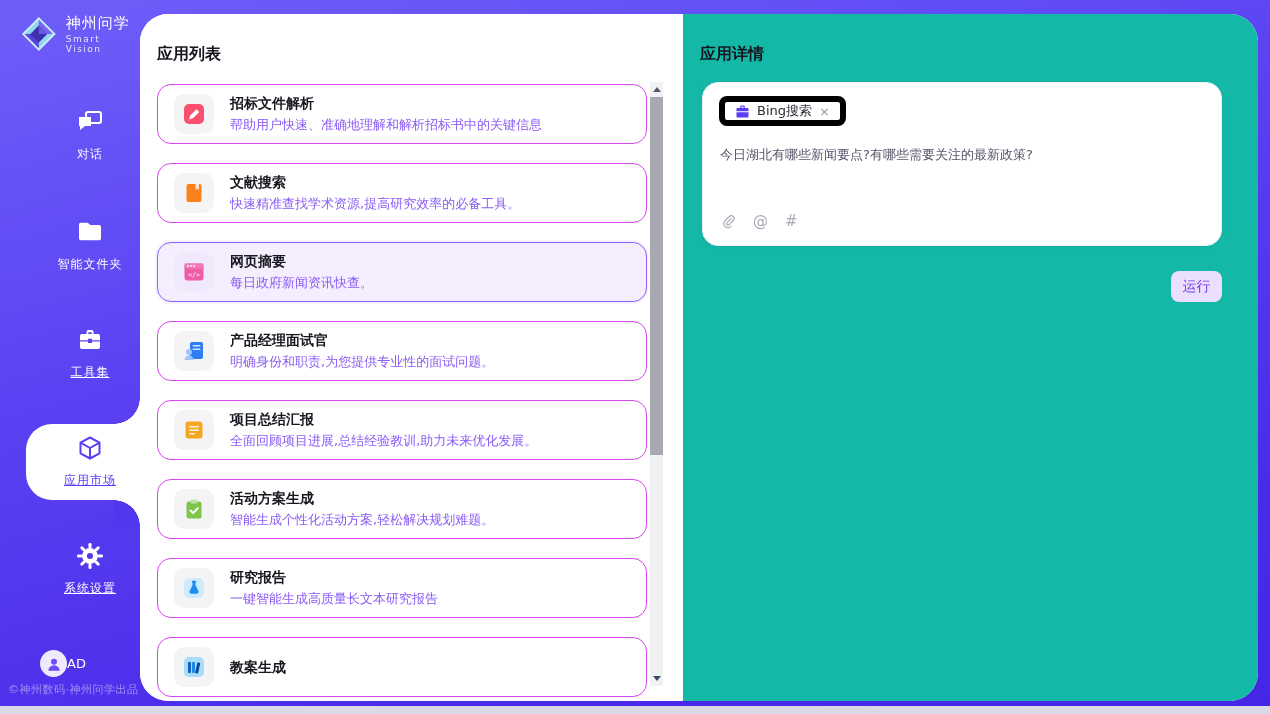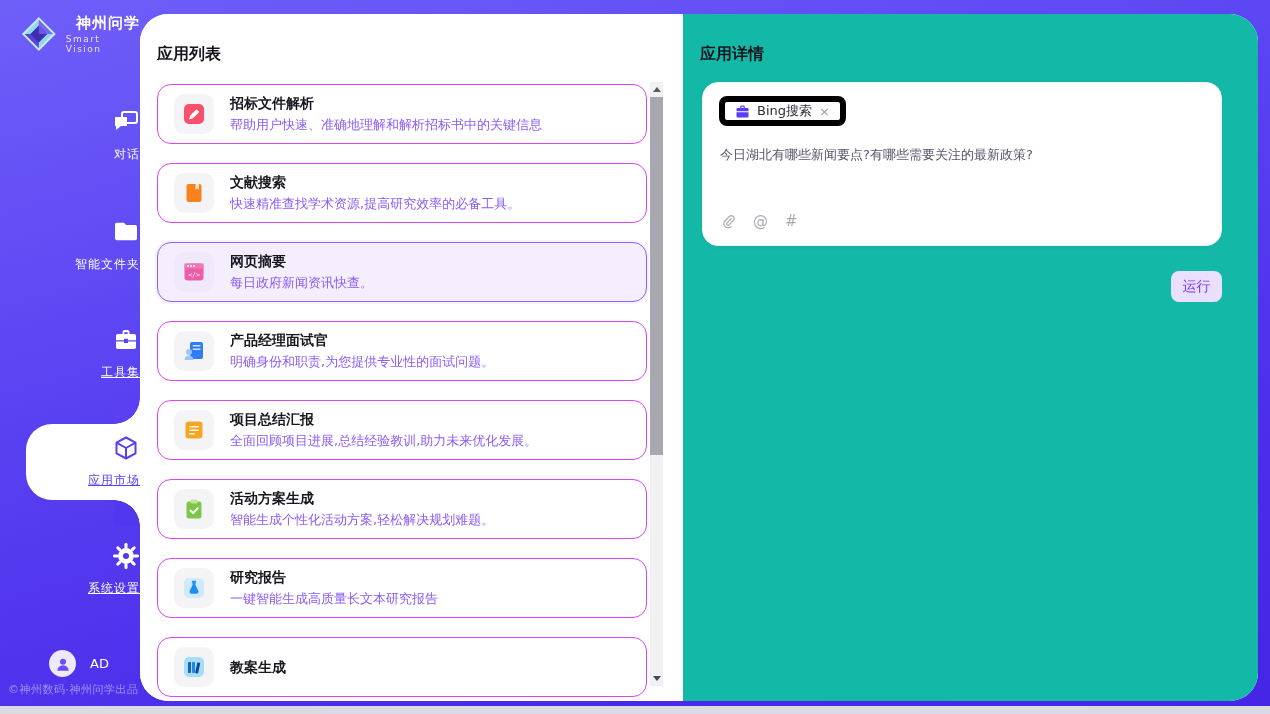--- a/index.html
+++ b/index.html
@@ -13,25 +13,25 @@
   }
   .bottom-strip {
     position: absolute; left: 0; right: 0; bottom: 0; height: 8px;
     background: #d9dae6;
   }
 
   
   .sidebar { position: absolute; left: 0; top: 0; width: 140px; height: 714px; }
   .logo { position: absolute; left: 20px; top: 14px; display: flex; align-items: center; gap: 8px; }
   .logo-diamond { width: 38px; height: 38px; }
-  .logo-text .cn { color: #fff; font-size: 15px; font-weight: bold; letter-spacing: 1px; text-align: right; }
+  .logo-text .cn { color: #fff; font-size: 15px; font-weight: normal; letter-spacing: 1px; }
   .logo-text .en { color: #e6e4ff; font-size: 9px; letter-spacing: 1.5px; margin-top: 1px; }
 
   .nav-item {
-    position: absolute; left: 0; width: 140px; text-align: right; cursor: pointer; padding-left: 40px;
+    position: absolute; left: 0; width: 140px; text-align: center; cursor: pointer; padding-left: 40px;
   }
   .nav-item .nav-icon { display: inline-block; width: 28px; height: 28px; }
   .nav-item .nav-label {
     display: block; margin-top: 6px; color: #ffffff; font-size: 12px; letter-spacing: 1px;
   }
   .nav-label.underlined { text-decoration: underline; }
 
   .nav-bubble {
     position: absolute; left: 26px; top: 424px; width: 114px; height: 76px;
     background: #ffffff; border-radius: 26px 0 0 26px;
@@ -40,21 +40,21 @@
     content: ""; position: absolute; right: 0; top: -26px; width: 26px; height: 26px;
     background: radial-gradient(circle 26px at 0 0, #5a40f0 0 25.5px, #ffffff 26px);
   }
   .nav-bubble::after {
     content: ""; position: absolute; right: 0; bottom: -26px; width: 26px; height: 26px;
     background: radial-gradient(circle 26px at 0 100%, #5138ee 0 25.5px, #ffffff 26px);
   }
   .nav-item.active { top: 434px; z-index: 2; }
   .nav-item.active .nav-label { color: #5b3df5; }
 
-  .user-row { position: absolute; left: 49px; top: 650px; display: flex; align-items: center; gap: 14px; cursor: pointer; }
+  .user-row { position: absolute; left: 40px; top: 650px; display: flex; align-items: center; cursor: pointer; }
   .avatar {
     width: 27px; height: 27px; border-radius: 50%; background: #eee9fc;
     display: flex; align-items: center; justify-content: center; overflow: hidden;
   }
   .user-initials { color: #ffffff; font-size: 13px; }
   .sidebar-footer {
     position: absolute; left: 8px; top: 682px; color: rgba(255,255,255,0.45);
     font-size: 11px; letter-spacing: 0.5px; white-space: nowrap;
   }
 

